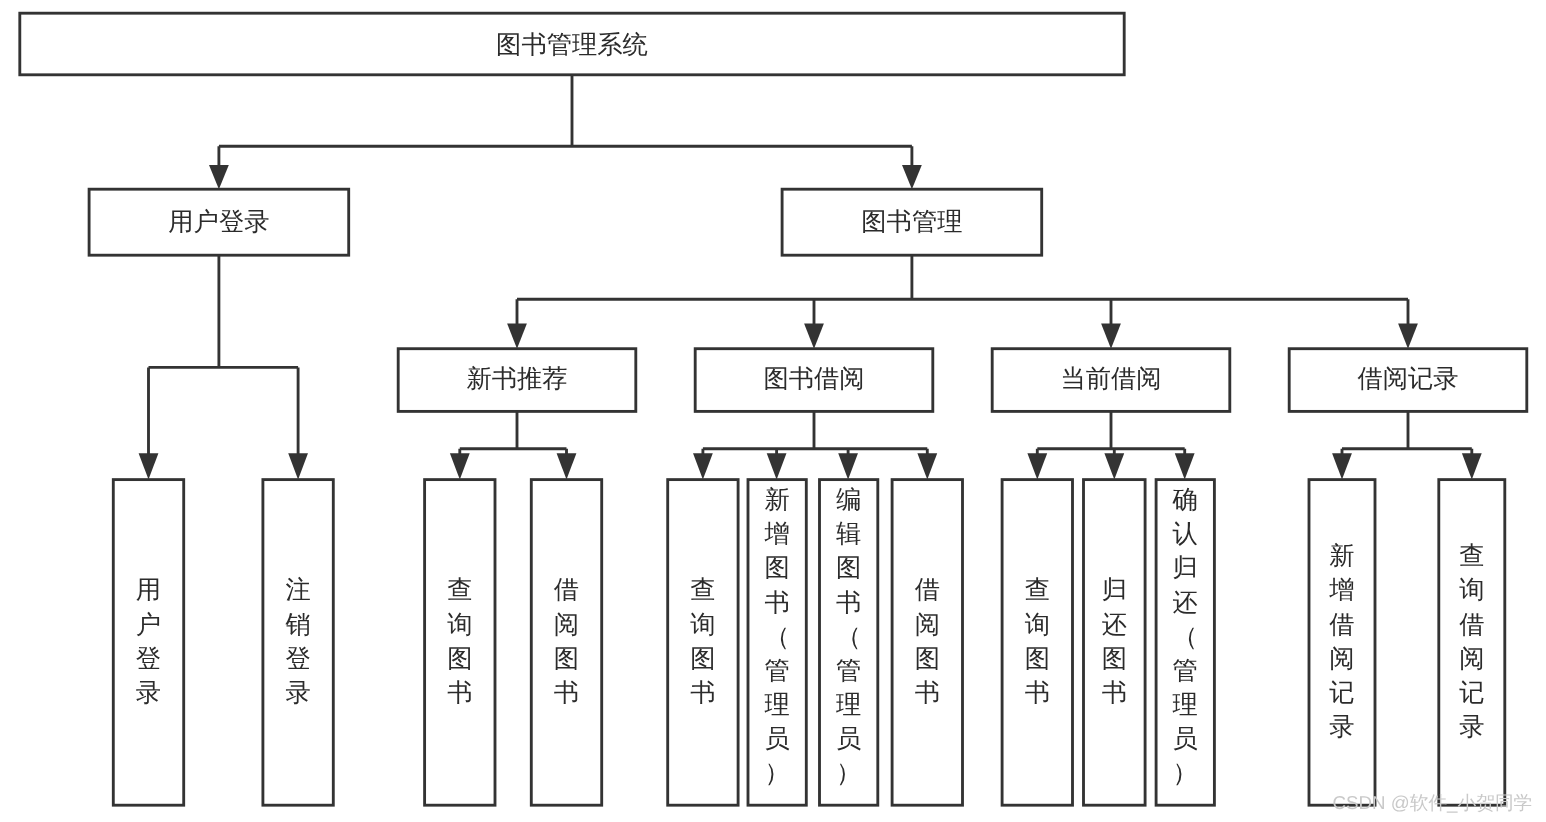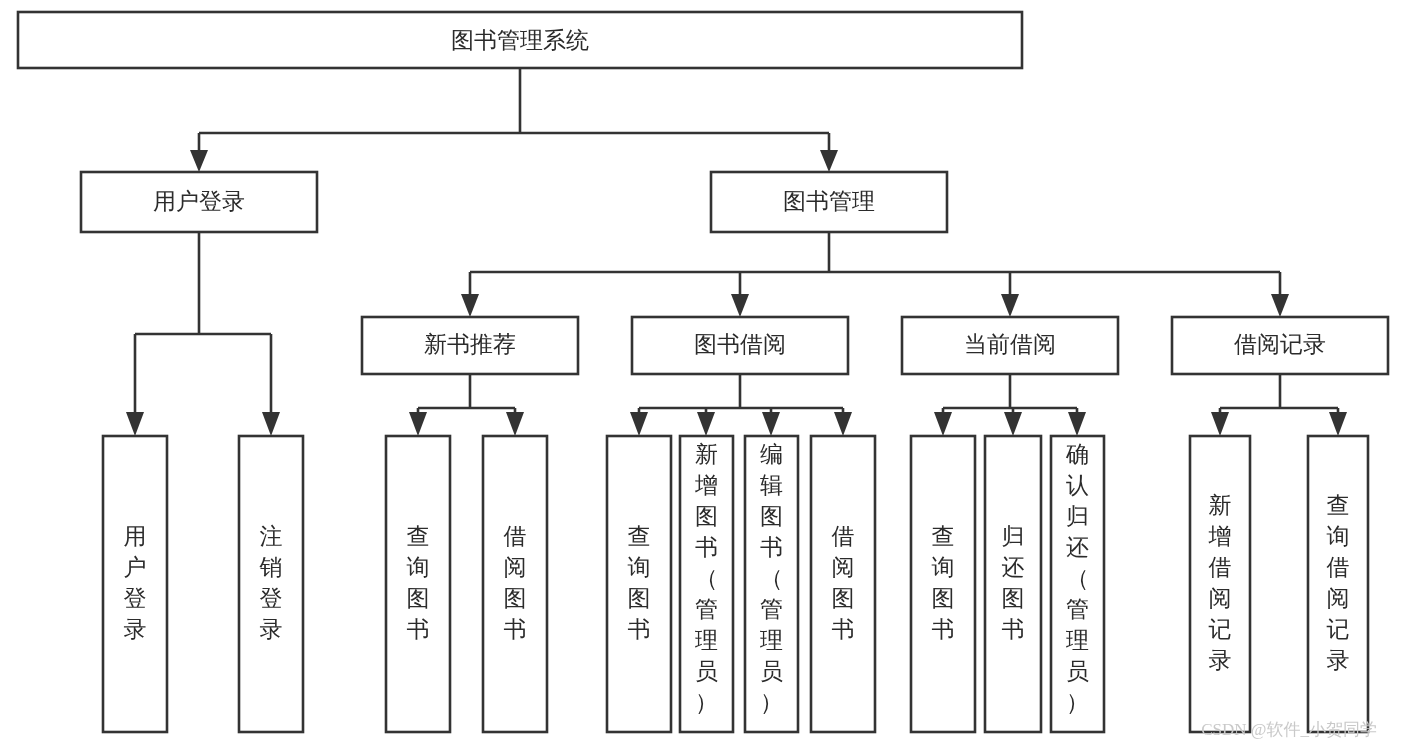--- a/index.html
+++ b/index.html
@@ -41,25 +41,25 @@
     stroke-width: 2.6;
     fill: none;
     stroke-linecap: butt;
   }
   .arrow-head {
     fill: #333333;
     stroke: none;
   }
   .watermark {
     position: absolute;
-    right: 28px;
+    right: 12px;
     bottom: 6px;
     color: #c9c9c9;
     font-size: 17px;
-    font-family: Liberation Serif, serif;
+    font-family: Liberation Sans, sans-serif;
     white-space: nowrap;
     pointer-events: none;
     user-select: none;
   }
 </style>
 </head>
 <body>
 
 <div id="diagram-root">
 

